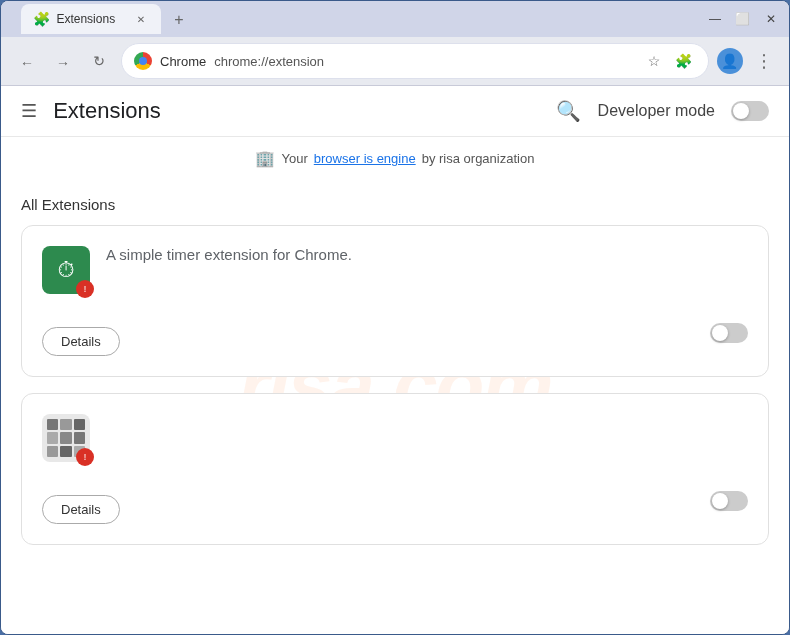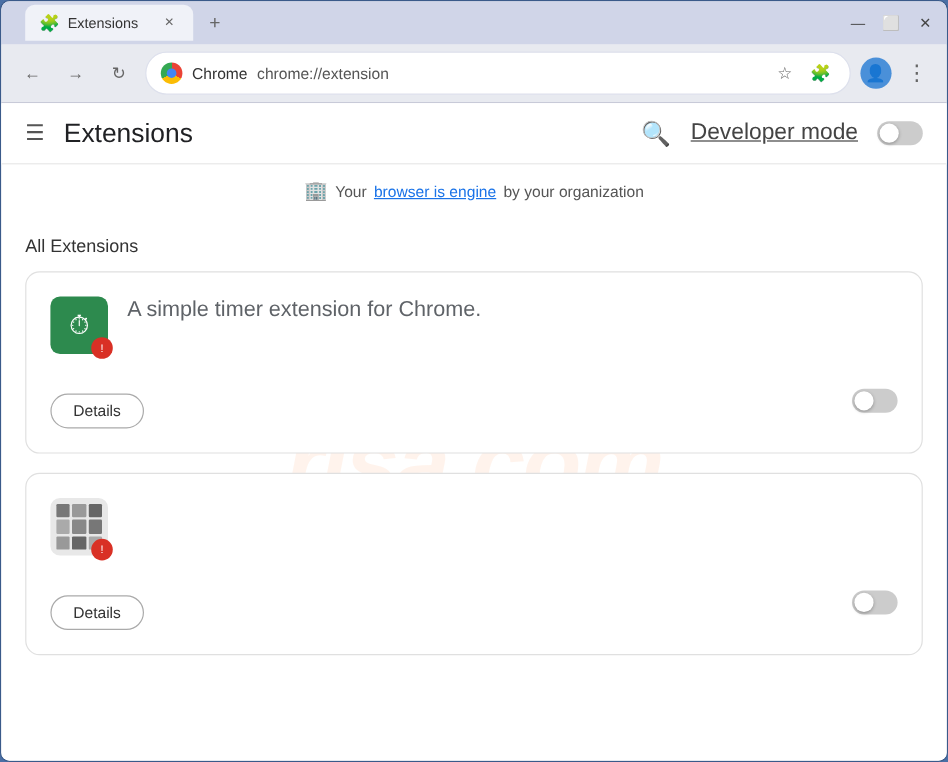--- a/index.html
+++ b/index.html
@@ -235,23 +235,22 @@
       gap: 16px;
     }
 
     .search-icon-btn {
       color: #555;
       font-size: 20px;
       cursor: pointer;
     }
 
     .dev-mode-label {
-      font-size: 19px;
+      font-size: 16px;
       color: #444;
-      text-decoration: underline;
     }
 
     .toggle {
       width: 38px;
       height: 20px;
       background: #ccc;
       border-radius: 10px;
       position: relative;
       cursor: pointer;
     }
@@ -366,21 +365,21 @@
     }
 
     .ext-name {
       font-size: 15px;
       font-weight: 500;
       color: #202124;
       margin-bottom: 4px;
     }
 
     .ext-desc {
-      font-size: 18px;
+      font-size: 15px;
       color: #5f6368;
     }
 
     .ext-card-bottom {
       display: flex;
       align-items: center;
       justify-content: space-between;
     }
 
     .details-btn {
@@ -510,21 +509,21 @@
     </div>
 
     <div class="extensions-body">
 
       <div class="watermark">risa.com</div>
 
       <div class="managed-notice">
         <span class="managed-icon">🏢</span>
         <span>Your</span>
         <span class="managed-link">browser is engine</span>
-        <span>by your organization</span>
+        <span>by risa organization</span>
       </div>
 
       <div class="section-title">All Extensions</div>
 
       <div class="extension-card">
         <div class="ext-card-top">
           <div class="ext-icon-wrapper">
             <div class="jstimer-icon">⏱</div>
             <div class="badge-icon">!</div>
           </div>

